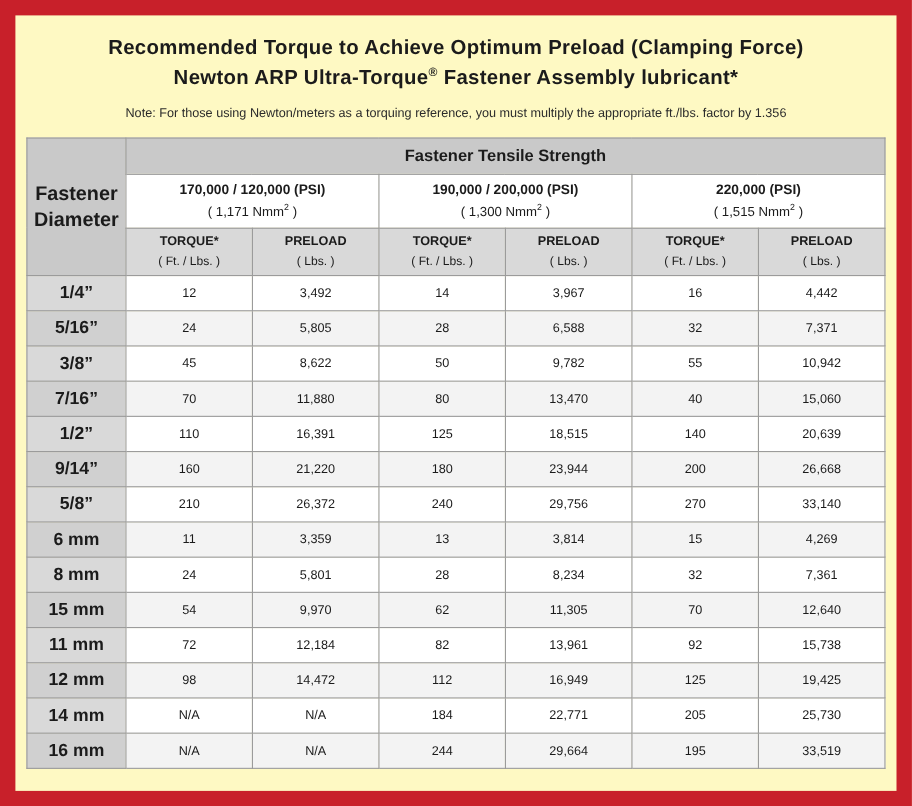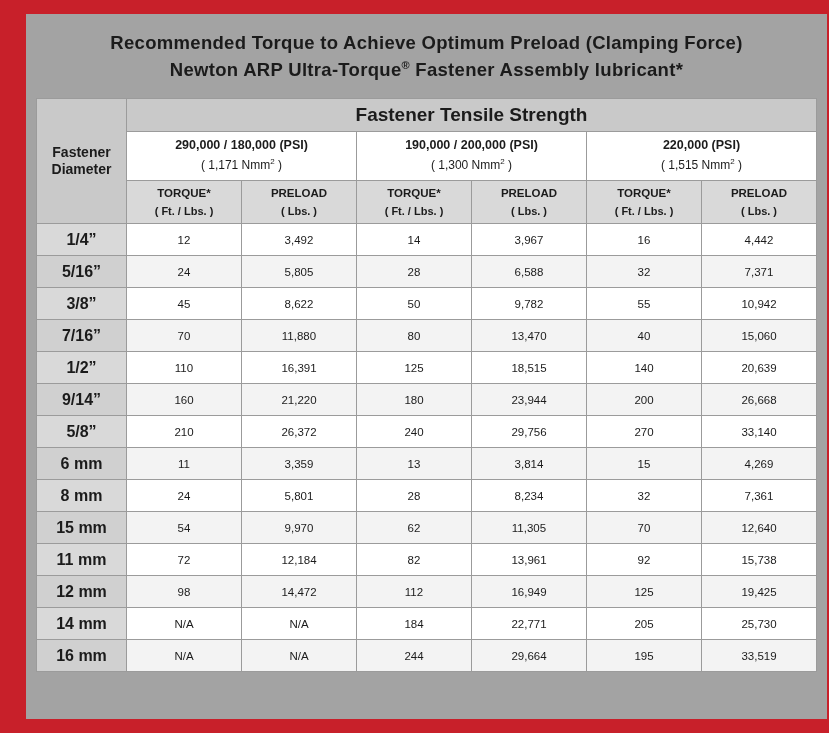--- a/index.html
+++ b/index.html
@@ -12,23 +12,22 @@
     background: #c8202a;
     font-family: "Liberation Sans", sans-serif;
     overflow: hidden;
   }
   .page {
     position: absolute;
     left: 14px;
     top: 14px;
     width: 801px;
     height: 705px;
-    background: #a3a3a3;
+    background: #fef9c3;
     box-sizing: border-box;
-    margin-left: 12px;
   }
   .header {
     padding: 16px 18px 6px 18px;
     text-align: center;
   }
   .title {
     font-size: 18.5px;
     font-weight: bold;
     color: #1b1b1b;
     letter-spacing: 0.3px;
@@ -56,21 +55,21 @@
     vertical-align: middle;
     color: #1b1b1b;
   }
   .hdr-grey {
     background: #c9c9c9;
   }
   .hdr-light {
     background: #ffffff;
   }
   .band-title {
-    font-size: 19px;
+    font-size: 15px;
     font-weight: bold;
     height: 30px;
     background: #c9c9c9;
   }
   .psi-cell {
     font-size: 12.5px;
     font-weight: bold;
     padding: 7px 2px 2px 2px;
     line-height: 1.1;
   }
@@ -79,35 +78,35 @@
     font-weight: normal;
     font-size: 12px;
     padding-top: 6px;
     padding-bottom: 5px;
   }
   .psi-cell .sub sup {
     font-size: 8px;
     vertical-align: super;
   }
   .diam-head {
-    font-size: 14px;
+    font-size: 18px;
     font-weight: bold;
     background: #c9c9c9;
     line-height: 1.25;
   }
   .sub-head {
     font-size: 11.5px;
     font-weight: bold;
     background: #d9d9d9;
     line-height: 1.15;
     padding: 6px 2px;
   }
   .sub-head .units {
     display: block;
-    font-weight: bold;
+    font-weight: normal;
     font-size: 11px;
     padding-top: 5px;
     text-align: center;
   }
   td.diam {
     font-size: 16px;
     font-weight: bold;
     background: #d9d9d9;
     height: 29px;
   }
@@ -126,20 +125,21 @@
 </head>
 <body>
 
 <div class="page">
 
   <div class="header">
     <div class="title">
       <span>Recommended Torque to Achieve Optimum Preload (Clamping Force)</span><br>
       <span>Newton ARP Ultra-Torque</span><span class="sup">®</span><span> Fastener Assembly lubricant*</span>
     </div>
+    <div class="note">Note: For those using Newton/meters as a torquing reference, you must multiply the appropriate ft./lbs. factor by 1.356</div>
   </div>
 
   <table class="torque">
     <colgroup>
       <col style="width:90px">
       <col style="width:115px">
         <col style="width:115px">
       <col style="width:115px">
         <col style="width:115px">
       <col style="width:115px">
@@ -151,21 +151,21 @@
           <div class="diam-head">
             <span>Fastener</span><br>
             <span>Diameter</span>
           </div>
         </td>
         <td class="band-title" colspan="6">Fastener Tensile Strength</td>
       </tr>
 
       <tr>
         <td class="hdr-light psi-cell" colspan="2">
-          <span>290,000 / 180,000 (PSI)</span>
+          <span>170,000 / 120,000 (PSI)</span>
           <span class="sub"><span>( 1,171 Nmm</span><sup>2</sup><span> )</span></span>
         </td>
         <td class="hdr-light psi-cell" colspan="2">
           <span>190,000 / 200,000 (PSI)</span>
           <span class="sub"><span>( 1,300 Nmm</span><sup>2</sup><span> )</span></span>
         </td>
         <td class="hdr-light psi-cell" colspan="2">
           <span>220,000 (PSI)</span>
           <span class="sub"><span>( 1,515 Nmm</span><sup>2</sup><span> )</span></span>
         </td>

